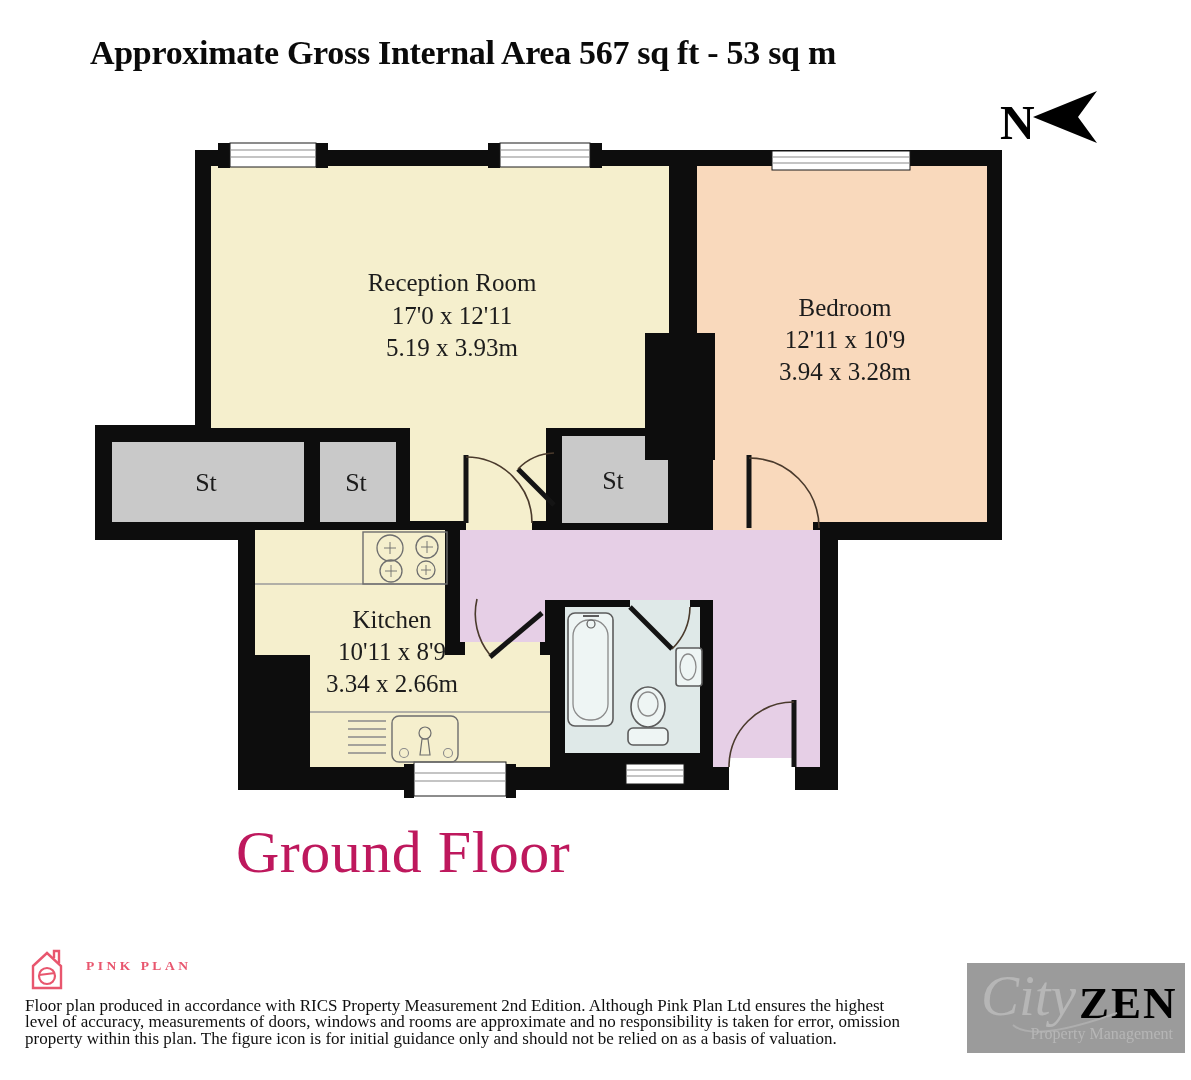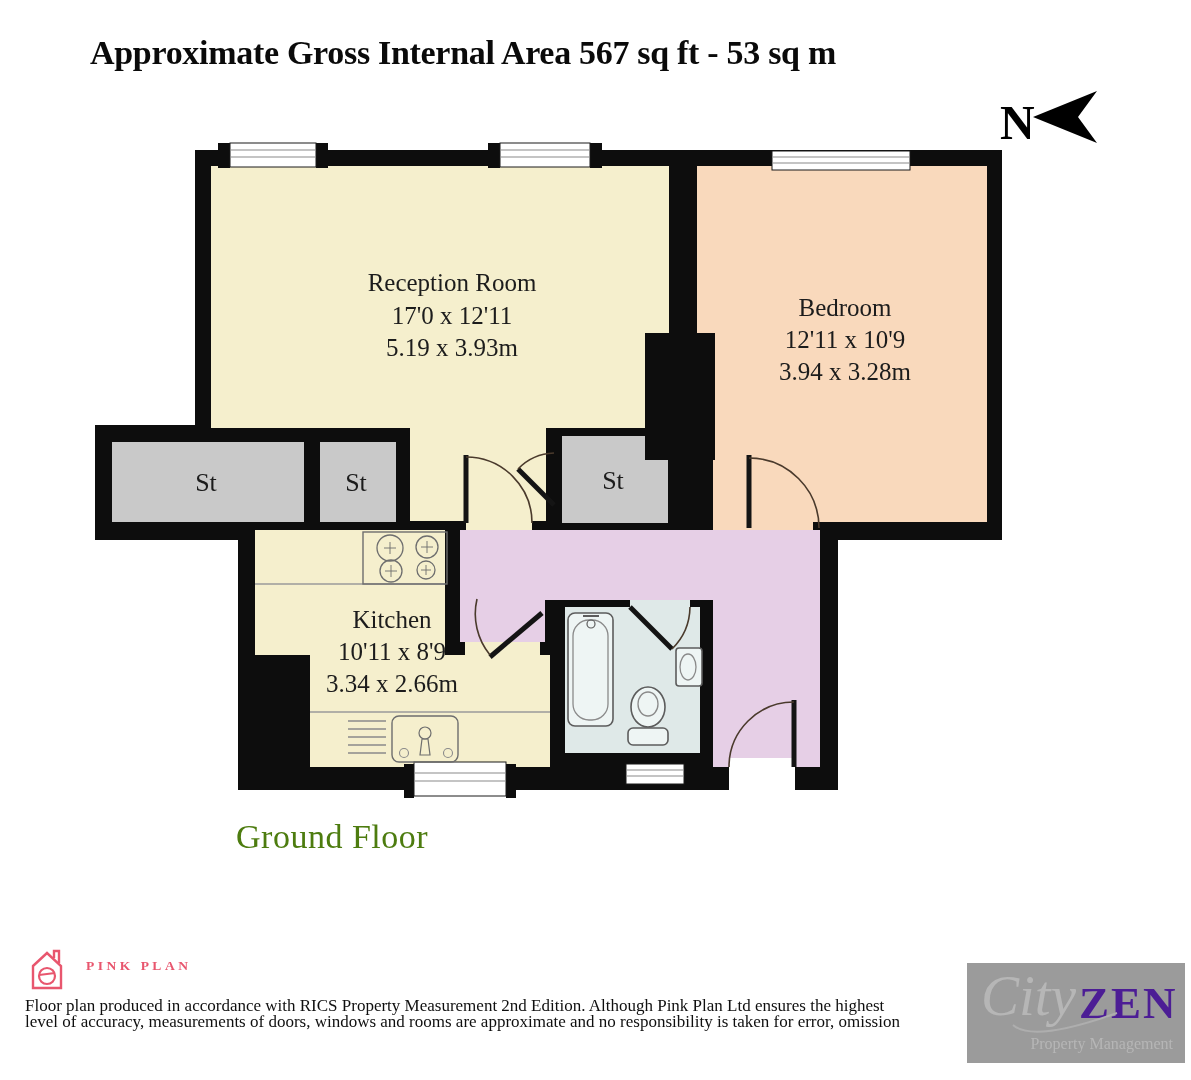--- a/index.html
+++ b/index.html
@@ -12,32 +12,32 @@
   .arc{stroke:#4a3a2c;stroke-width:1.6;fill:none;}
   .leaf{stroke:#141414;stroke-width:5;fill:none;}
   .fixstroke{stroke:#5c5c5c;stroke-width:1.6;fill:#eef5f4;}
   .fixline{stroke:#8a8a8a;stroke-width:1.3;fill:none;}
   .kcounter{stroke:#9a9a9a;stroke-width:1.4;fill:none;}
   .roomlabel{font-size:25px;fill:#1c1c1c;text-anchor:middle;}
   .stlabel{font-size:26px;fill:#1c1c1c;text-anchor:middle;}
   .north-n{font-size:48px;font-weight:700;fill:#000;}
   #title{position:absolute;left:90px;top:34px;font-size:34px;font-weight:700;
          letter-spacing:-0.3px;color:#0a0a0a;white-space:nowrap;}
-  #floor-label{position:absolute;left:236px;top:818px;font-size:34px;font-weight:400;
-         color:#4d7c0f;letter-spacing:0.5px;}
+  #floor-label{position:absolute;left:236px;top:818px;font-size:60px;font-weight:400;
+         color:#be185d;letter-spacing:0.5px;}
   #pinkplan{position:absolute;left:26px;top:946px;display:flex;align-items:center;justify-content:center;}
   #pinkplan-name{margin-left:18px;font-size:13.5px;letter-spacing:3.5px;color:#e8566e;
          font-weight:700;margin-top:-8px;}
   #disclaimer{position:absolute;left:25px;top:998px;font-size:17px;line-height:16.4px;
          color:#0f0f0f;}
-  #cityzen{position:absolute;left:967px;top:963px;width:218px;height:100px;background:#9b9b9b;}
+  #cityzen{position:absolute;left:967px;top:963px;width:218px;height:90px;background:#9b9b9b;}
   #cityzen-city{position:absolute;left:14px;top:0px;font-size:57px;font-style:italic;
          color:#b6b6b6;font-weight:400;}
   #cityzen-zen{position:absolute;left:112px;top:14px;font-size:45px;font-weight:700;
-         color:#4c1d95;letter-spacing:2px;}
+         color:#000000;letter-spacing:2px;}
   #cityzen-tag{position:absolute;right:12px;bottom:10px;font-size:16px;color:#b6b6b6;}
 </style>
 </head>
 <body>
 
 <div id="page">
 
   <div id="title">Approximate Gross Internal Area 567 sq ft - 53 sq m</div>
 
   <svg id="plan-svg" width="1191" height="1080" viewBox="0 0 1191 1080">
@@ -190,20 +190,21 @@
       <path d="M28 12 L28 5 L33 5 L33 17" fill="none" stroke="#e8566e" stroke-width="2.4"></path>
       <circle cx="21" cy="30" r="8" fill="none" stroke="#e8566e" stroke-width="2.2"></circle>
       <path d="M13 29 L29 27" fill="none" stroke="#e8566e" stroke-width="2.2"></path>
     </svg>
     <span id="pinkplan-name">PINK PLAN</span>
   </div>
 
   <div id="disclaimer">
     <div>Floor plan produced in accordance with RICS Property Measurement 2nd Edition. Although Pink Plan Ltd ensures the highest</div>
     <div>level of accuracy, measurements of doors, windows and rooms are approximate and no responsibility is taken for error, omission</div>
+    <div>property within this plan. The figure icon is for initial guidance only and should not be relied on as a basis of valuation.</div>
   </div>
 
   <div id="cityzen">
     <span id="cityzen-city">City</span>
     <span id="cityzen-zen">ZEN</span>
     <svg width="218" height="90" viewBox="0 0 218 90" style="position:absolute;left:0;top:0;">
       <path d="M46 62 Q 66 80 150 50" fill="none" stroke="#aeaeae" stroke-width="2"></path>
     </svg>
     <span id="cityzen-tag">Property Management</span>
   </div>

